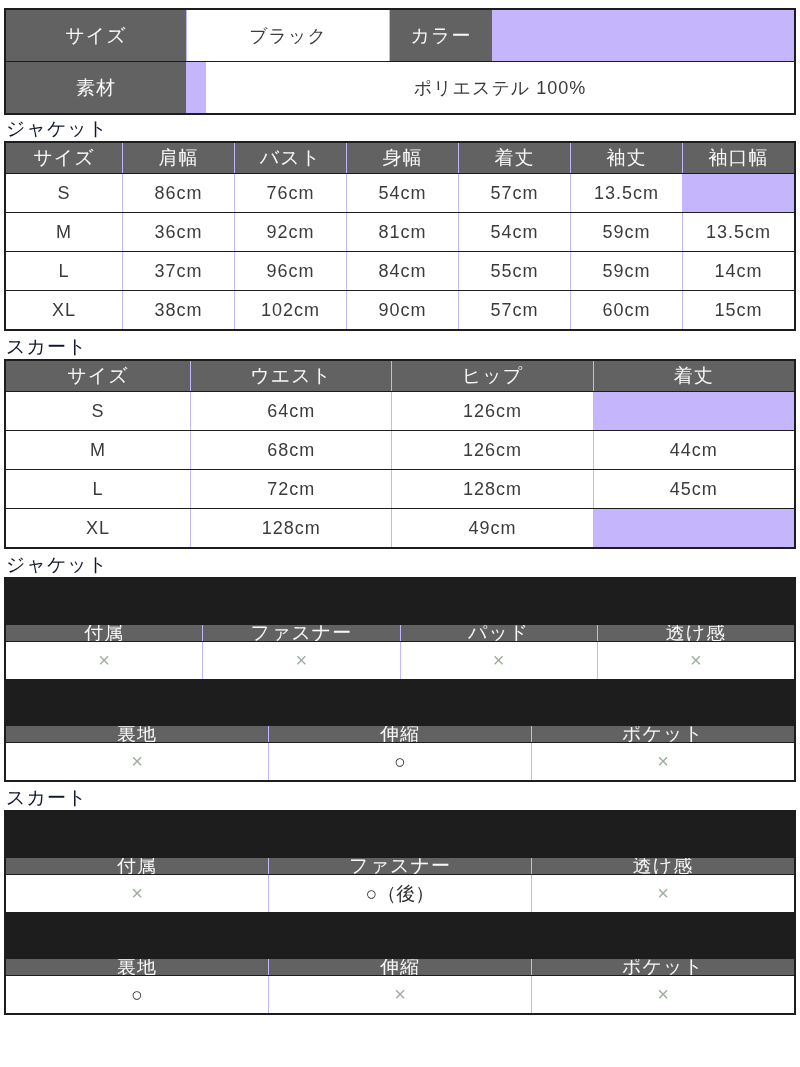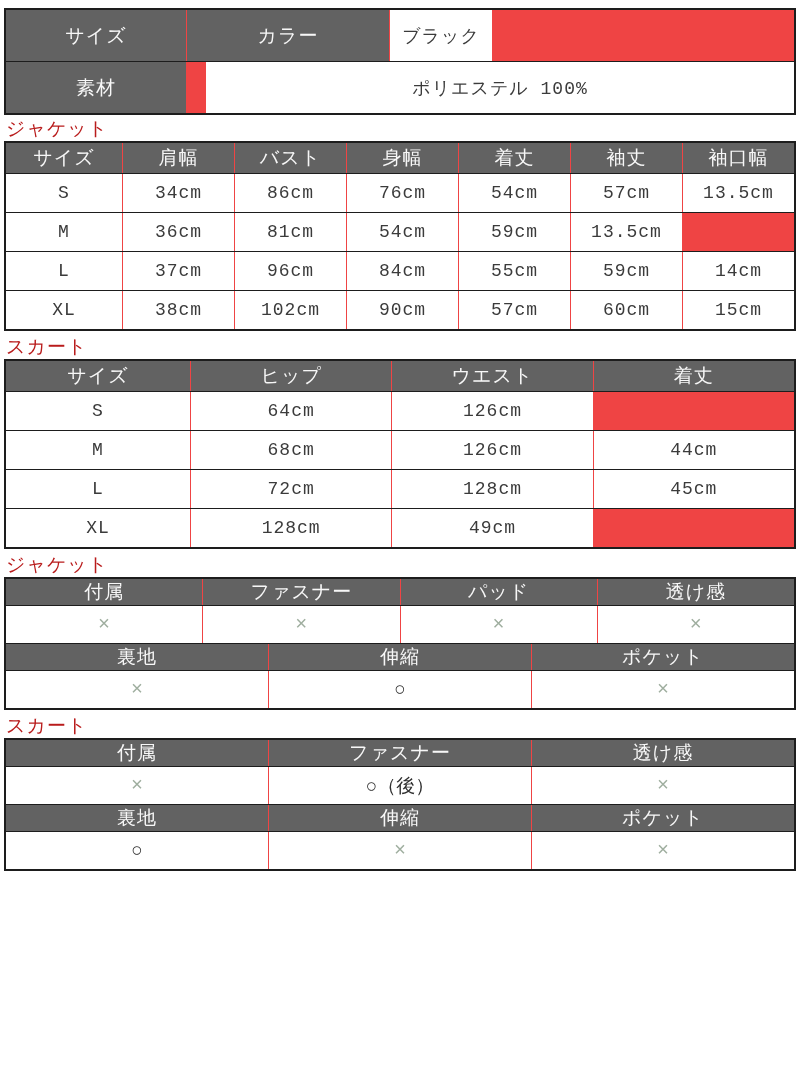--- a/index.html
+++ b/index.html
@@ -5,90 +5,90 @@
   html,body{margin:0;padding:0;}
   body{
     width:800px;height:1067px;background:#ffffff;
     font-family:"Liberation Sans","DejaVu Sans",sans-serif;
     color:#3b3b3b;
   }
   .page{padding:8px 4px 0 4px;box-sizing:border-box;}
 
   
   .tbl{border:2px solid #1d1d1d;background:#1d1d1d;display:flex;flex-direction:column;gap:1px;}
-  .row{display:grid;gap:1px;background:#ef4444;font-family:Liberation Mono, monospace;}
+  .row{display:grid;gap:1px;background:#c4b5fd;}
   .cell{
     background:#ffffff;display:flex;align-items:center;justify-content:center;
     font-size:18px;letter-spacing:1px;white-space:nowrap;overflow:hidden;
   }
   .hcell{background:#626262;color:#f7f7f7;font-size:19px;}
 
   
   .info-row1{grid-template-columns:180px 202px 102px 1fr;height:51px;}
   .info-row2{grid-template-columns:180px 1fr;height:51px;gap:20px;}
   .jacket-cols{grid-template-columns:116px repeat(6,1fr);}
   .skirt-cols{grid-template-columns:184px repeat(3,1fr);}
   .spec4{grid-template-columns:repeat(4,1fr);}
   .spec3{grid-template-columns:repeat(3,1fr);}
 
   
   .h30{height:30px;} .h38{height:38px;}
-  .h32{height:26px;} .h37{height:37px;}
+  .h32{height:16px;margin-top:46px;} .h37{height:37px;}
 
   .section-label{
-    font-size:19px;line-height:21px;color:#b91c1c;
+    font-size:19px;line-height:21px;color:#0f172a;
     margin:5px 0 2px 2px;letter-spacing:1px;
   }
   .first-label{margin-top:3px;}
 
   
   .sym{font-size:20px;letter-spacing:0;}
   .sym.cross{color:#9fae9f;}
   .sym.circle{color:#2e2e2e;font-size:19px;}
 </style>
 </head>
 <body>
 
 <div class="page">
 
   <div class="tbl">
     <div class="row info-row1">
       <div class="cell hcell">サイズ</div>
+      <div class="cell">ブラック</div>
       <div class="cell hcell">カラー</div>
-      <div class="cell">ブラック</div>
     </div>
     <div class="row info-row2">
       <div class="cell hcell">素材</div>
       <div class="cell">ポリエステル 100%</div>
     </div>
   </div>
 
   <div class="section-label first-label">ジャケット</div>
   <div class="tbl">
     <div class="row jacket-cols h30">
       <div class="cell hcell">サイズ</div>
       <div class="cell hcell">肩幅</div>
       <div class="cell hcell">バスト</div>
       <div class="cell hcell">身幅</div>
       <div class="cell hcell">着丈</div>
       <div class="cell hcell">袖丈</div>
       <div class="cell hcell">袖口幅</div>
     </div>
     <div class="row jacket-cols h38">
       <div class="cell">S</div>
-      <div class="cell">34cm</div>
       <div class="cell">86cm</div>
       <div class="cell">76cm</div>
       <div class="cell">54cm</div>
       <div class="cell">57cm</div>
       <div class="cell">13.5cm</div>
     </div>
     <div class="row jacket-cols h38">
       <div class="cell">M</div>
       <div class="cell">36cm</div>
+      <div class="cell">92cm</div>
       <div class="cell">81cm</div>
       <div class="cell">54cm</div>
       <div class="cell">59cm</div>
       <div class="cell">13.5cm</div>
     </div>
     <div class="row jacket-cols h38">
       <div class="cell">L</div>
       <div class="cell">37cm</div>
       <div class="cell">96cm</div>
       <div class="cell">84cm</div>
@@ -104,22 +104,22 @@
       <div class="cell">57cm</div>
       <div class="cell">60cm</div>
       <div class="cell">15cm</div>
     </div>
   </div>
 
   <div class="section-label">スカート</div>
   <div class="tbl">
     <div class="row skirt-cols h30">
       <div class="cell hcell">サイズ</div>
+      <div class="cell hcell">ウエスト</div>
       <div class="cell hcell">ヒップ</div>
-      <div class="cell hcell">ウエスト</div>
       <div class="cell hcell">着丈</div>
     </div>
     <div class="row skirt-cols h38">
       <div class="cell">S</div>
       <div class="cell">64cm</div>
       <div class="cell">126cm</div>
     </div>
     <div class="row skirt-cols h38">
       <div class="cell">M</div>
       <div class="cell">68cm</div>

